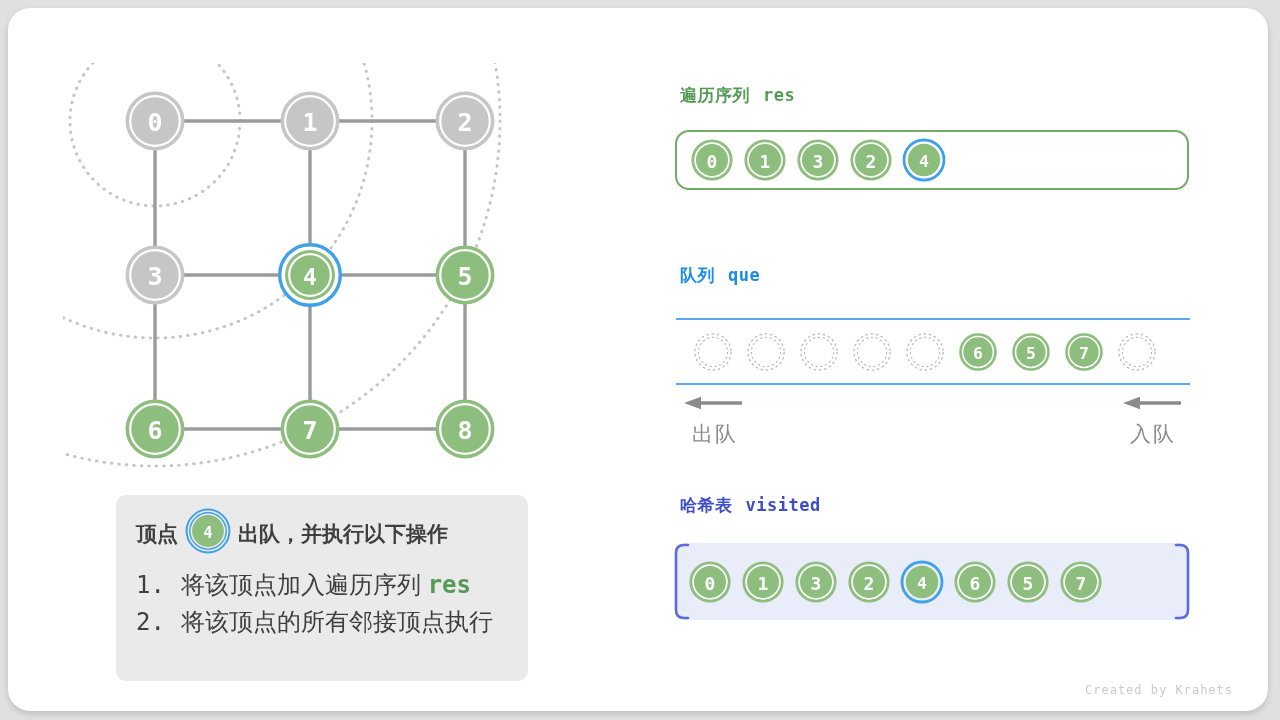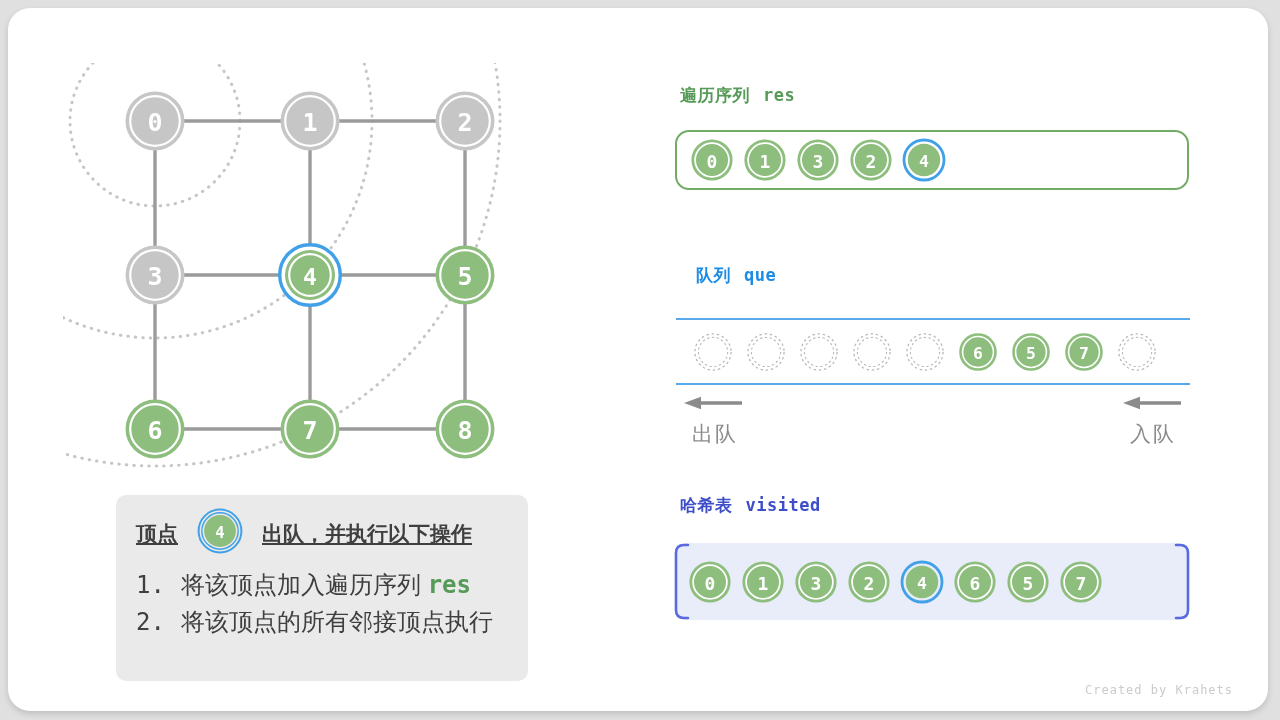--- a/index.html
+++ b/index.html
@@ -15,21 +15,21 @@
   }
   
   .graph-wrap{position:absolute;left:55px;top:55px;width:470px;height:415px;}
   
   .panel-title{
     position:absolute;left:672px;height:30px;line-height:30px;
     font-size:17px;font-weight:bold;letter-spacing:0.5px;white-space:nowrap;
   }
   .panel-title .code{font-family:"DejaVu Sans Mono",monospace;margin-left:13px;font-weight:bold;}
   .t-green{color:var(--green-dark);}
-  .t-blue{color:var(--queue-title);margin-left:16px;}
+  .t-blue{color:var(--queue-title);}
   .t-indigo{color:var(--indigo);}
 
   .res-box{
     position:absolute;left:667px;top:122px;width:514px;height:60px;
     box-sizing:border-box;border:2px solid var(--res-border);border-radius:14px;
     display:flex;align-items:center;gap:7px;padding-left:12px;
   }
   .queue-track{
     position:absolute;left:668px;top:310px;width:514px;height:67px;
     box-sizing:border-box;
@@ -53,22 +53,22 @@
   .bracket.bl{left:-1px;}
   .bracket.br{right:-1px;transform:scaleX(-1);}
 
   
   .info-box{
     position:absolute;left:108px;top:487px;width:412px;height:186px;
     box-sizing:border-box;background:var(--info-bg);border-radius:10px;
     padding:13px 0 0 20px;color:var(--text-dark);
   }
   .info-headline{
-    display:flex;align-items:center;gap:19px;
-    font-size:21px;font-weight:bold;white-space:nowrap;text-decoration:underline;
+    display:flex;align-items:center;gap:7px;
+    font-size:21px;font-weight:bold;white-space:nowrap;
   }
   .info-list{margin-top:8px;font-size:24px;line-height:36.5px;}
   .info-line{white-space:nowrap;}
   .info-line .no{
     display:inline-block;width:45px;
     font-family:"DejaVu Sans Mono",monospace;
   }
   .code-green,.code-blue,.code-indigo{
     font-family:"DejaVu Sans Mono",monospace;font-weight:bold;
   }

